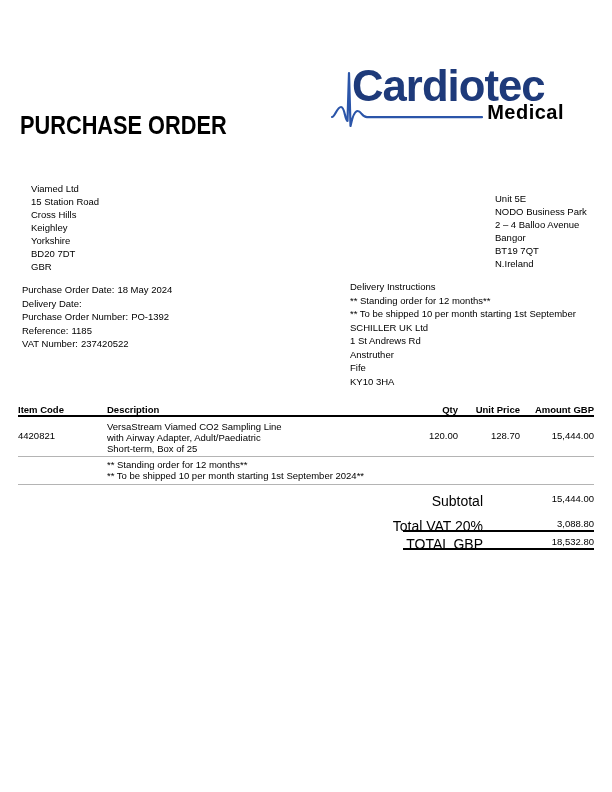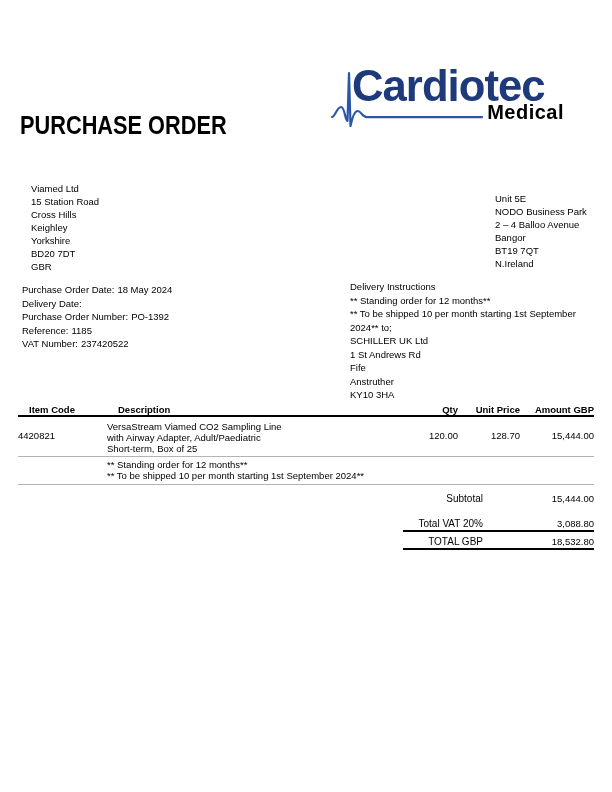--- a/index.html
+++ b/index.html
@@ -22,34 +22,34 @@
   .addr-delivery { left:486px; top:192px; }
 
   .order-details { position:absolute; left:22px; top:283px; font-size:9.5px; line-height:13.5px; }
   .lbl { font-weight:normal; margin-right:3px; }
 
   .delivery-instr { position:absolute; left:350px; top:280px; font-size:9.5px; line-height:13.5px; }
   .bold { font-weight:normal; }
 
   
   .cell { position:absolute; font-size:9.5px; }
-  .th { font-weight:bold;margin-left:11px; }
+  .th { font-weight:bold; }
   .r { text-align:right; }
   .col-item { left:18px; }
   .col-desc { left:107px; }
   .col-qty { right:154px; }
   .col-price { right:92px; }
   .col-amount { right:18px; }
   .desc-lines { line-height:11px; }
 
   .rule-thick { position:absolute; height:2px; background:#000; }
   .rule-light { position:absolute; height:1px; background:#b4b4b4; }
 
   
-  .tot-label { position:absolute; right:129px; font-size:10px; text-align:right; }
+  .tot-label { position:absolute; right:129px; font-size:14px; text-align:right; }
   .tot-value { position:absolute; right:18px; font-size:9.5px; text-align:right; }
 
   .footer { position:absolute; left:22px; top:752px; font-size:6.4px; font-weight:bold; letter-spacing:0.1px; }
 </style>
 </head>
 <body>
 
 <div class="page">
 
   <svg class="logo-ecg" viewBox="0 0 155 70" aria-hidden="true">
@@ -94,25 +94,24 @@
     </div>
     <div>
       <span class="lbl">VAT Number:</span><span>237420522</span>
     </div>
   </div>
 
   <div class="delivery-instr">
     <div>Delivery Instructions</div>
     <div class="bold">** Standing order for 12 months**</div>
     <div class="bold">** To be shipped 10 per month starting 1st September</div>
-    <div class="bold">2024** to;</div>
     <div>SCHILLER UK Ltd</div>
     <div>1 St Andrews Rd</div>
+    <div>Anstruther</div>
     <div>Fife</div>
-    <div>Anstruther</div>
     <div>KY10 3HA</div>
   </div>
 
   <div class="cell th col-item" style="top:404px;">Item Code</div>
   <div class="cell th col-desc" style="top:404px;">Description</div>
   <div class="cell th r col-qty" style="top:404px;">Qty</div>
   <div class="cell th r col-price" style="top:404px;">Unit Price</div>
   <div class="cell th r col-amount" style="top:404px;">Amount GBP</div>
   <div class="rule-thick" style="left:18px; top:415px; width:576px;"></div>
 

